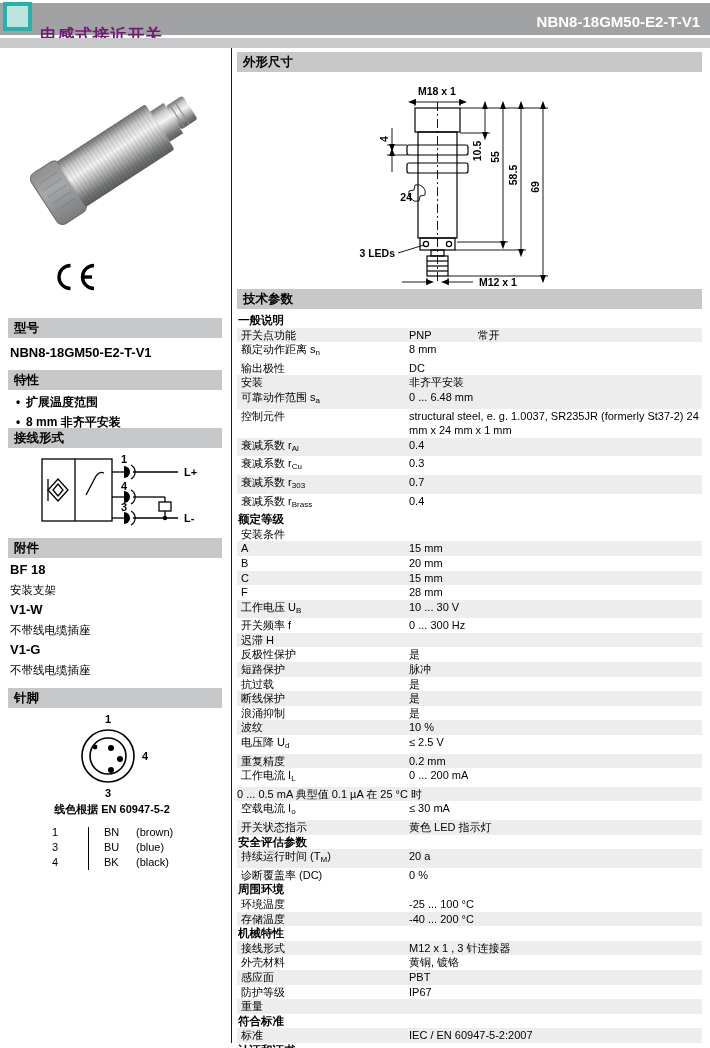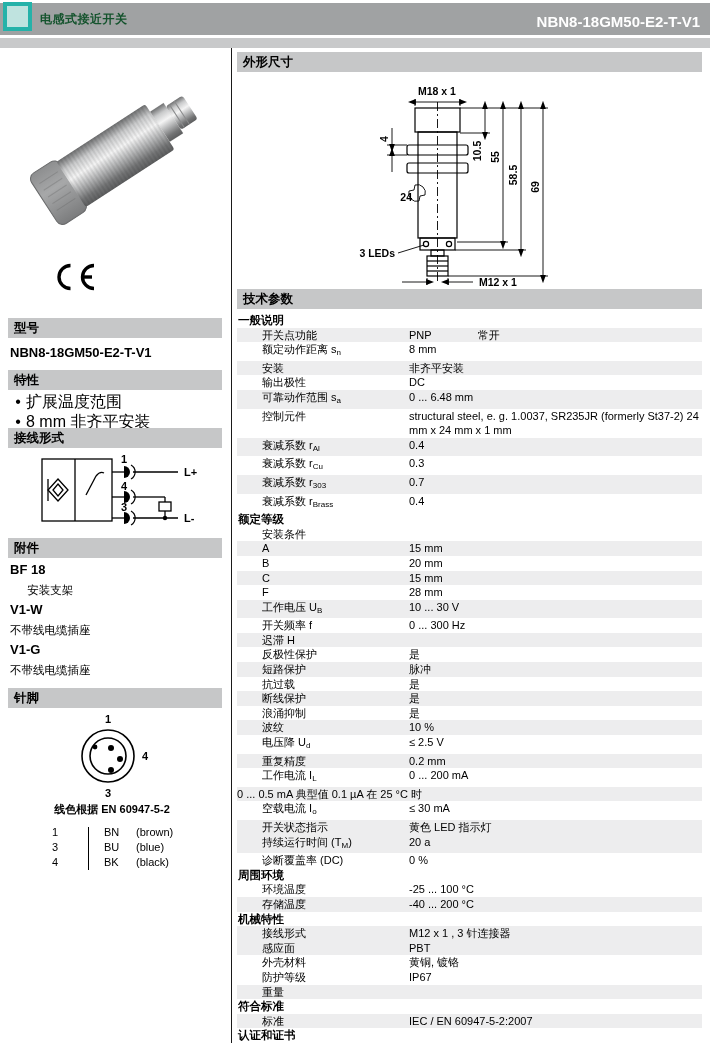--- a/index.html
+++ b/index.html
@@ -3,52 +3,52 @@
 <meta charset="utf-8">
 <style>
   html,body{margin:0;padding:0;}
   body{
     width:710px;height:1048px;position:relative;background:#fff;overflow:hidden;
     font-family:"Liberation Sans","DejaVu Sans",sans-serif;color:#000;
     -webkit-font-smoothing:antialiased;
   }
   
   .topbar{position:absolute;left:0;top:3px;right:0;height:32px;background:#a0a2a3;}
-  .topbar-title{position:absolute;left:40px;top:0;line-height:32px;color:#14532d;font-weight:bold;font-size:12px;letter-spacing:.5px;}
+  .topbar-title{position:absolute;left:40px;top:17px;line-height:32px;color:#701a75;font-weight:bold;font-size:17px;letter-spacing:.5px;}
   .topbar-model{position:absolute;right:10px;top:3px;line-height:32px;color:#fff;font-weight:bold;font-size:15px;}
   .logo-square{position:absolute;left:3px;top:2px;width:29px;height:29px;background:#bfe3df;border:4px solid #25b2a9;box-sizing:border-box;}
   .substrip{position:absolute;left:0;top:38px;right:0;height:10px;background:#c8c9ca;}
   .vdivider{position:absolute;left:231px;top:48px;width:1px;height:995px;background:#1a1a1a;}
 
   
   .secbar{background:#c6c7c8;font-weight:bold;font-size:12.5px;line-height:20px;height:20px;padding-left:6px;box-sizing:border-box;}
 
   
   .leftcol{position:absolute;left:8px;top:48px;width:214px;}
   .abs{position:absolute;}
   .model-value{font-weight:bold;font-size:13px;}
-  .feat-item{font-size:16px;line-height:20px;}
+  .feat-item{font-size:12px;line-height:20px;font-weight:bold;}
   .feat-item .bullet{display:inline-block;width:16px;text-align:center;}
   .acc-name{font-weight:bold;font-size:13px;line-height:20px;}
-  .acc-desc{font-size:11.5px;line-height:20px;text-align:center;}
+  .acc-desc{font-size:11.5px;line-height:20px;}
   .pin-caption{font-size:11px;font-weight:bold;text-align:center;width:200px;}
   .pin-table{position:absolute;}
   .pin-row{position:relative;height:15px;font-size:11px;}
   .pin-row .pn{position:absolute;left:8px;}
   .pin-row .pc{position:absolute;left:60px;}
   .pin-row .pl{position:absolute;left:92px;}
   .pin-vline{position:absolute;left:44px;top:1px;bottom:1px;width:1px;background:#000;}
 
   
   .rightcol{position:absolute;left:237px;top:52px;width:431px;}
   .tech-table{position:absolute;left:0;top:261px;width:465px;}
   .t-head{font-weight:bold;font-size:11.5px;line-height:14.6px;padding-left:1px;}
   .t-row{display:flex;font-size:11px;line-height:14.6px;}
   .t-row.shade{background:#ededee;}
-  .t-lab{flex:none;width:172px;padding-left:25px;box-sizing:border-box;}
+  .t-lab{flex:none;width:172px;padding-left:4px;box-sizing:border-box;}
   .t-val{flex:1;padding-right:2px;}
   .t-val .v2{margin-left:46px;}
   .sub{font-size:8px;vertical-align:-2px;}
 
   svg text{font-family:"Liberation Sans","DejaVu Sans",sans-serif;}
   .dimtxt{font-size:10.5px;font-weight:bold;}
   .wiretxt{font-size:11px;font-weight:bold;}
 </style>
 </head>
 <body>
@@ -300,28 +300,28 @@
   <div class="tech-table" id="tech-table">
       <div class="t-head">一般说明</div>
       <div class="t-row shade">
         <span class="t-lab">开关点功能</span>
         <span class="t-val">PNP<span class="v2">常开</span></span>
       </div>
       <div class="t-row">
         <span class="t-lab">额定动作距离 s<span class="sub">n</span></span>
         <span class="t-val">8 mm</span>
       </div>
+      <div class="t-row">
+        <span class="t-lab">输出极性</span>
+        <span class="t-val">DC</span>
+      </div>
       <div class="t-row shade">
         <span class="t-lab">安装</span>
         <span class="t-val">非齐平安装</span>
       </div>
-      <div class="t-row">
-        <span class="t-lab">输出极性</span>
-        <span class="t-val">DC</span>
-      </div>
       <div class="t-row shade">
         <span class="t-lab">可靠动作范围 s<span class="sub">a</span></span>
         <span class="t-val">0 ... 6.48 mm</span>
       </div>
       <div class="t-row">
         <span class="t-lab">控制元件</span>
         <span class="t-val">structural steel, e. g. 1.0037, SR235JR (formerly St37-2)   24 mm x 24 mm x 1 mm</span>
       </div>
       <div class="t-row shade">
         <span class="t-lab">衰减系数 r<span class="sub">Al</span></span>
@@ -411,20 +411,21 @@
         <span class="t-val">0 ... 0.5 mA 典型值 0.1 µA 在 25 °C 时</span>
       </div>
       <div class="t-row">
         <span class="t-lab">空载电流 I<span class="sub">o</span></span>
         <span class="t-val">≤ 30 mA</span>
       </div>
       <div class="t-row shade">
         <span class="t-lab">开关状态指示</span>
         <span class="t-val">黄色 LED 指示灯</span>
       </div>
+      <div class="t-head">安全评估参数</div>
       <div class="t-row shade">
         <span class="t-lab">持续运行时间 (T<span class="sub">M</span>)</span>
         <span class="t-val">20 a</span>
       </div>
       <div class="t-row">
         <span class="t-lab">诊断覆盖率 (DC)</span>
         <span class="t-val">0 %</span>
       </div>
       <div class="t-head">周围环境</div>
       <div class="t-row">
@@ -433,27 +434,27 @@
       </div>
       <div class="t-row shade">
         <span class="t-lab">存储温度</span>
         <span class="t-val">-40 ... 200 °C</span>
       </div>
       <div class="t-head">机械特性</div>
       <div class="t-row shade">
         <span class="t-lab">接线形式</span>
         <span class="t-val">M12 x 1 , 3 针连接器</span>
       </div>
+      <div class="t-row">
+        <span class="t-lab">外壳材料</span>
+        <span class="t-val">黄铜, 镀铬</span>
+      </div>
       <div class="t-row shade">
         <span class="t-lab">感应面</span>
         <span class="t-val">PBT</span>
-      </div>
-      <div class="t-row">
-        <span class="t-lab">外壳材料</span>
-        <span class="t-val">黄铜, 镀铬</span>
       </div>
       <div class="t-row">
         <span class="t-lab">防护等级</span>
         <span class="t-val">IP67</span>
       </div>
       <div class="t-row shade">
         <span class="t-lab">重量</span>
       </div>
       <div class="t-head">符合标准</div>
       <div class="t-row shade">

